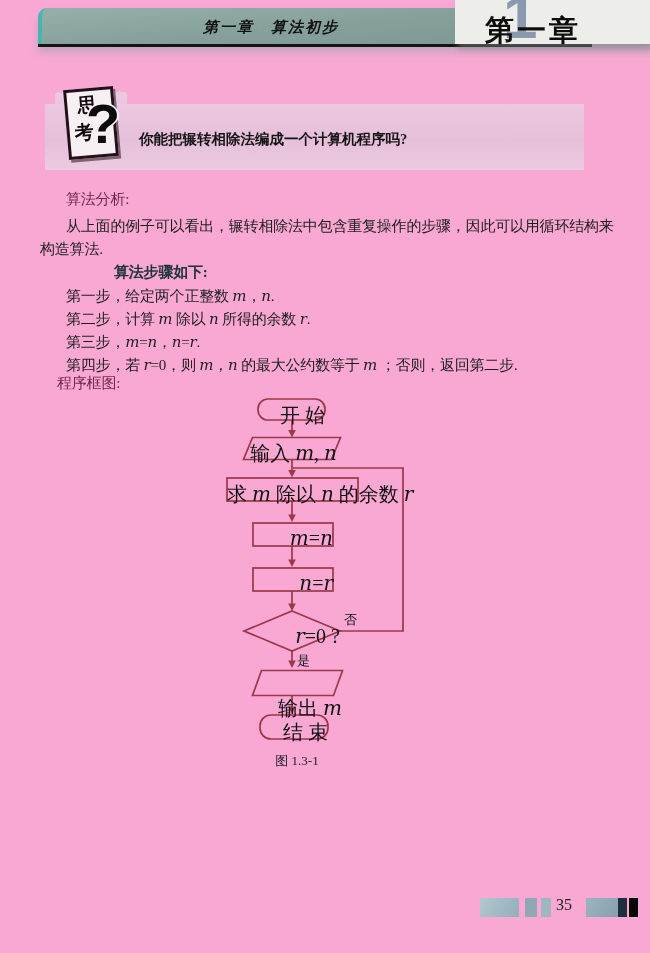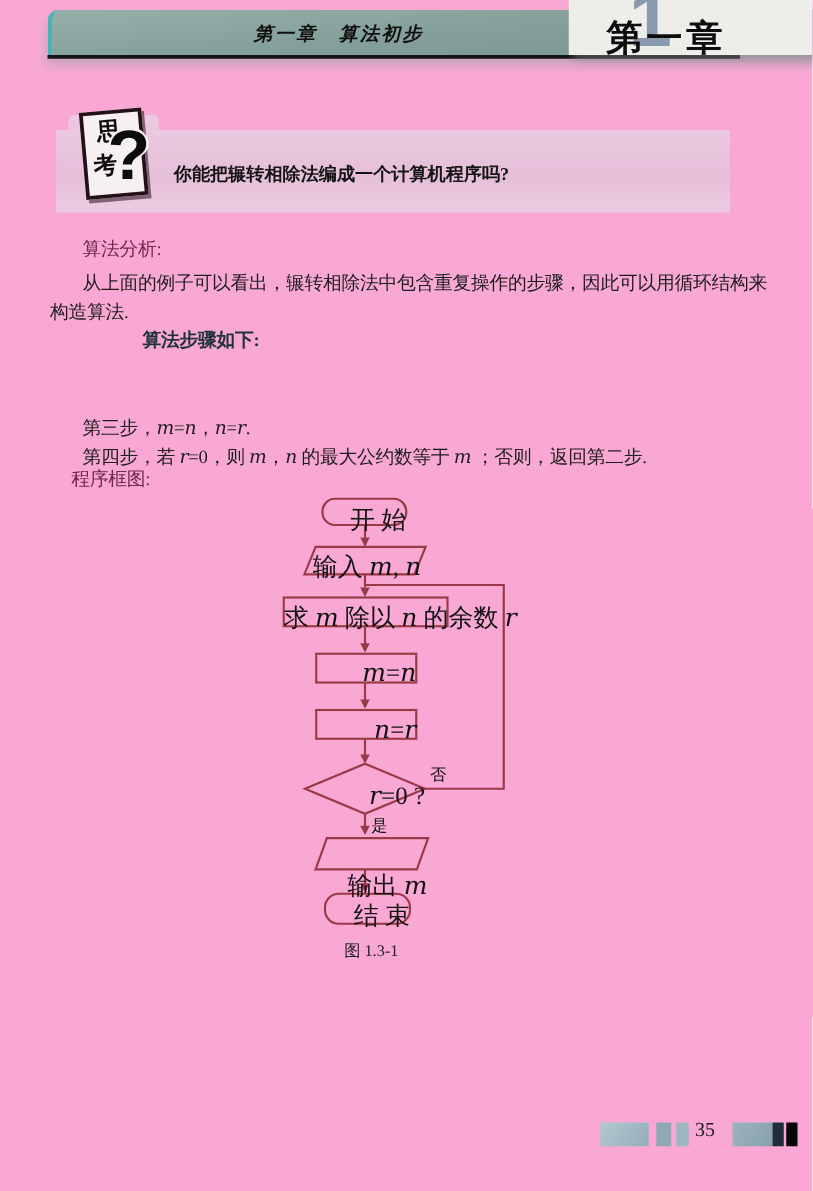--- a/index.html
+++ b/index.html
@@ -79,20 +79,22 @@
     <span class="c1">思</span>
     <span class="c2">考</span>
   </div>
   <div class="think-qmark">?</div>
   <div class="think-question">你能把辗转相除法编成一个计算机程序吗?</div>
 
   <div class="tline accent" style="left:66px;top:190px;color:#70264a;">算法分析:</div>
   <div class="tline" style="left:66px;top:217px;">从上面的例子可以看出，辗转相除法中包含重复操作的步骤，因此可以用循环结构来</div>
   <div class="tline" style="left:40px;top:240px;">构造算法.</div>
   <div class="tline bold-dark" style="left:66px;top:263px;margin-left:48px;">算法步骤如下:</div>
+  <div class="tline" style="left:66px;top:287px;"><span>第一步，给定两个正整数 </span><span class="mi">m</span><span>，</span><span class="mi">n</span><span>.</span></div>
+  <div class="tline" style="left:66px;top:310px;"><span>第二步，计算 </span><span class="mi">m</span><span> 除以 </span><span class="mi">n</span><span> 所得的余数 </span><span class="mi">r</span><span>.</span></div>
   <div class="tline" style="left:66px;top:333px;"><span>第三步，</span><span class="mi">m</span><span>=</span><span class="mi">n</span><span>，</span><span class="mi">n</span><span>=</span><span class="mi">r</span><span>.</span></div>
   <div class="tline" style="left:66px;top:356px;"><span>第四步，若 </span><span class="mi">r</span><span>=0，则 </span><span class="mi">m</span><span>，</span><span class="mi">n</span><span> 的最大公约数等于 </span><span class="mi">m</span><span> ；否则，返回第二步.</span></div>
   <div class="tline accent" style="left:57px;top:374px;color:#70264a;">程序框图:</div>
 
   <svg class="flow-svg" viewBox="0 0 650 953" xmlns="http://www.w3.org/2000/svg">
     <g stroke="#9b3847" stroke-width="1.7" fill="none">
       <rect x="258" y="399" width="67" height="21" rx="10"></rect>
       <line x1="292" y1="420" x2="292" y2="431"></line>
       <polygon points="288.2,430 295.8,430 292,437.5" fill="#9b3847" stroke="none"></polygon>
       <polygon points="252.5,437.5 340.5,437.5 331.5,459.5 243.5,459.5"></polygon>

